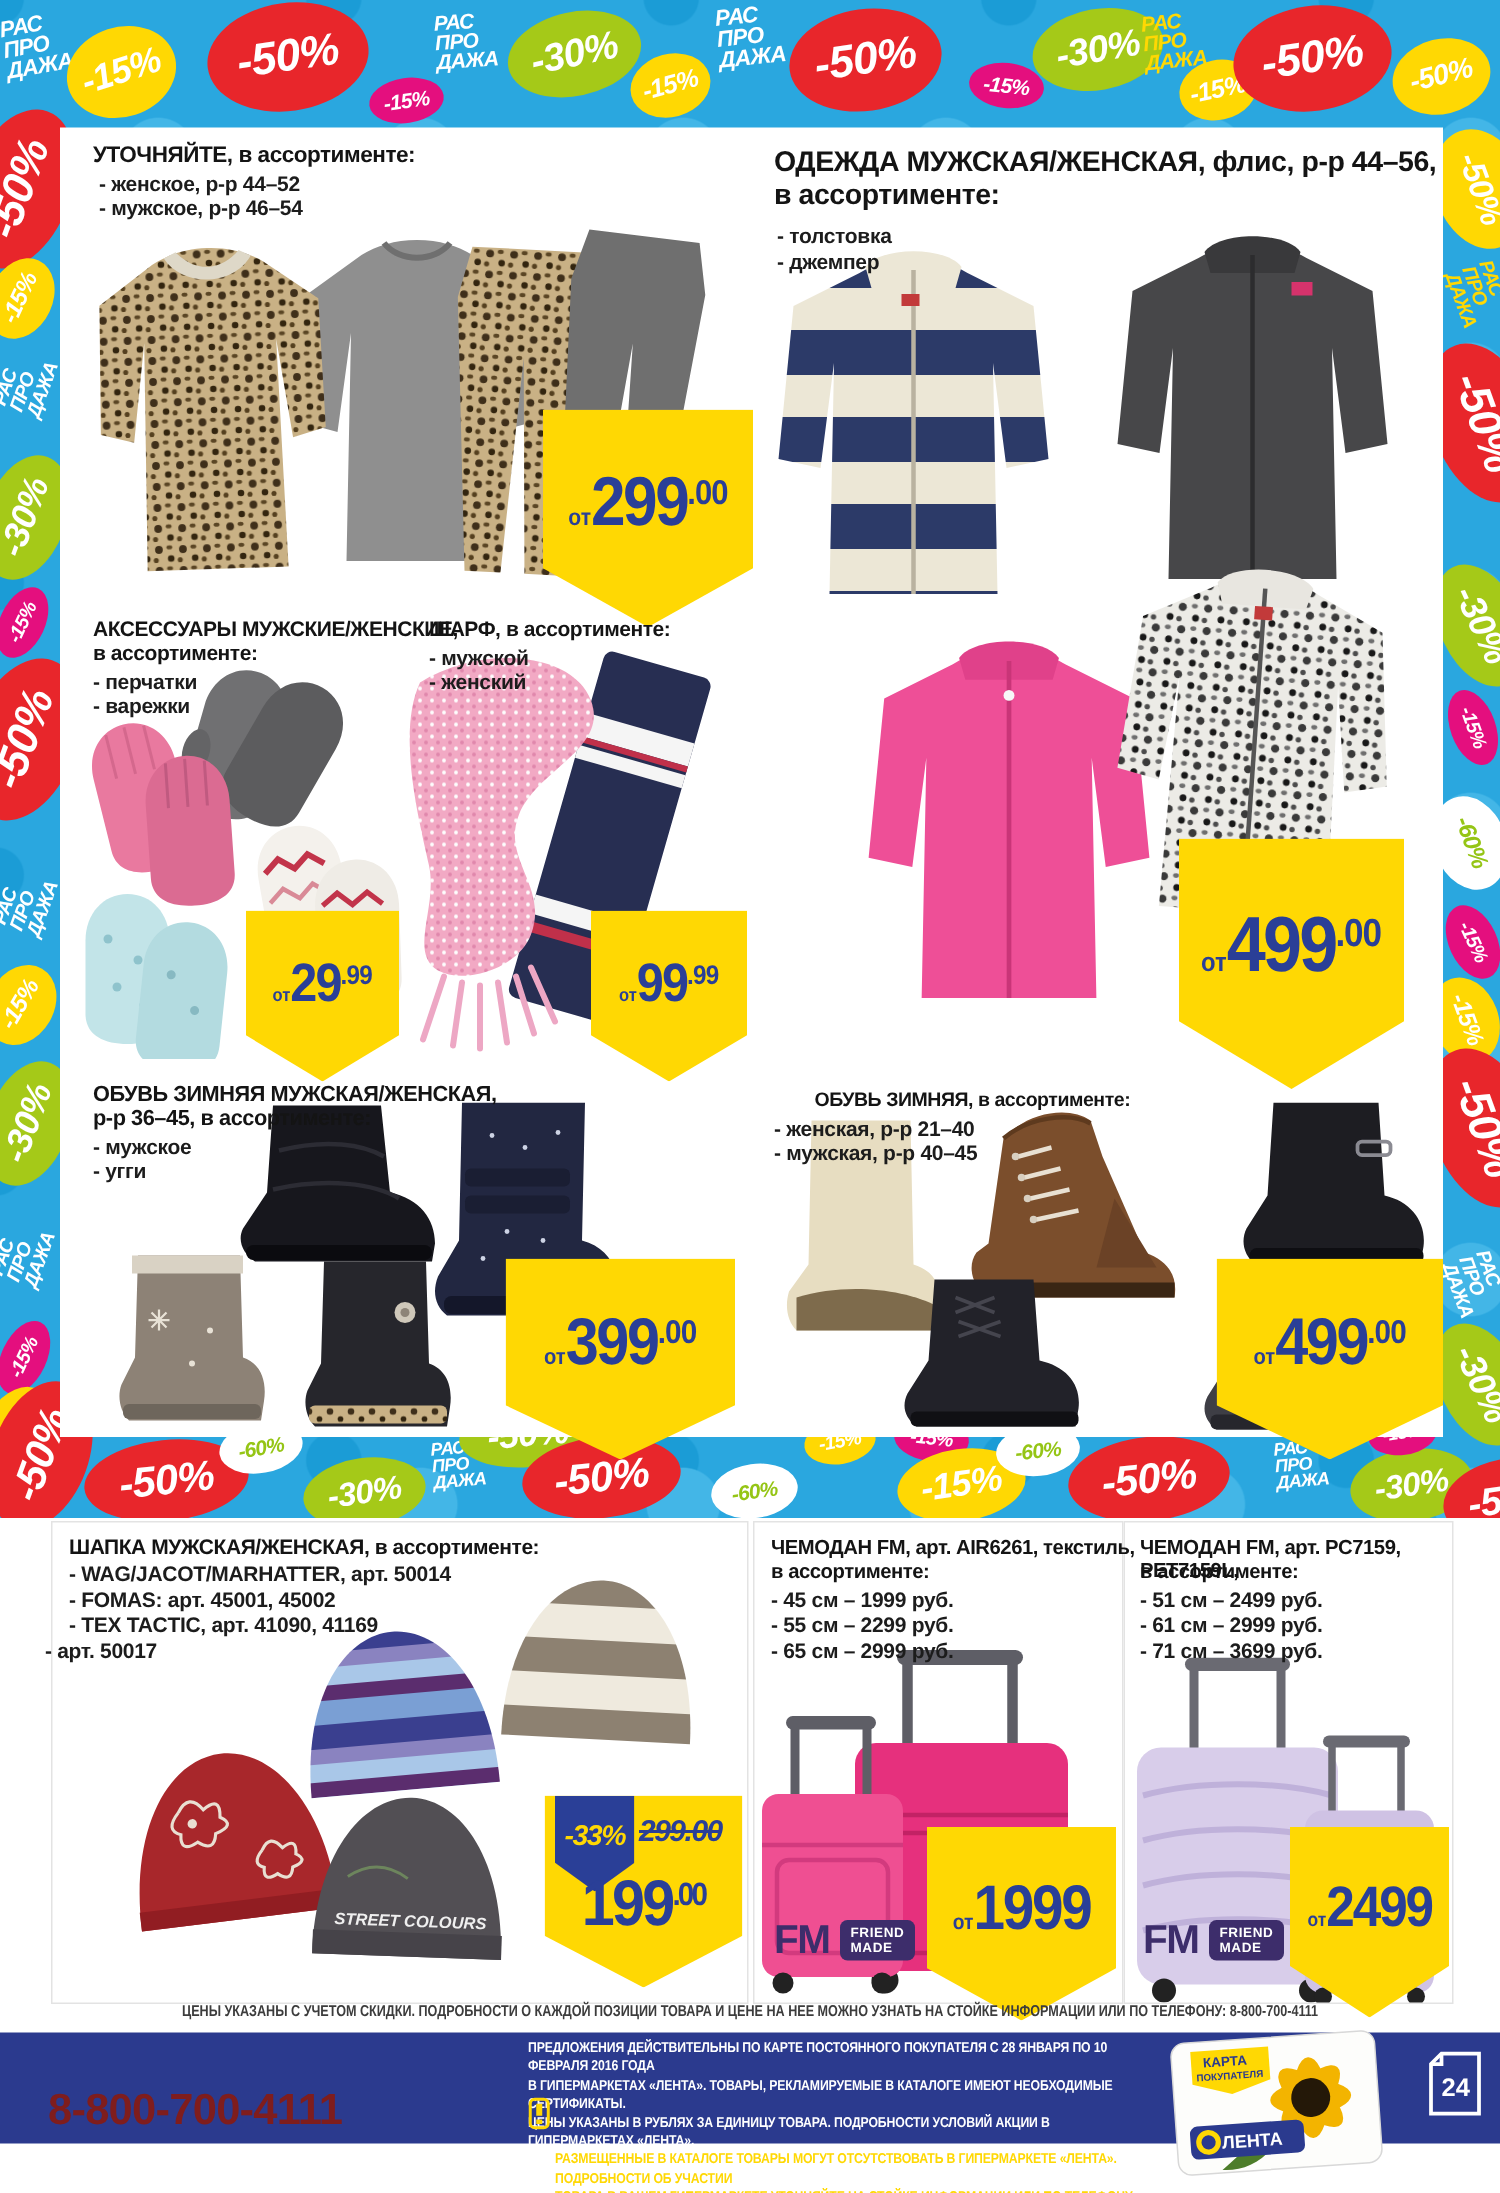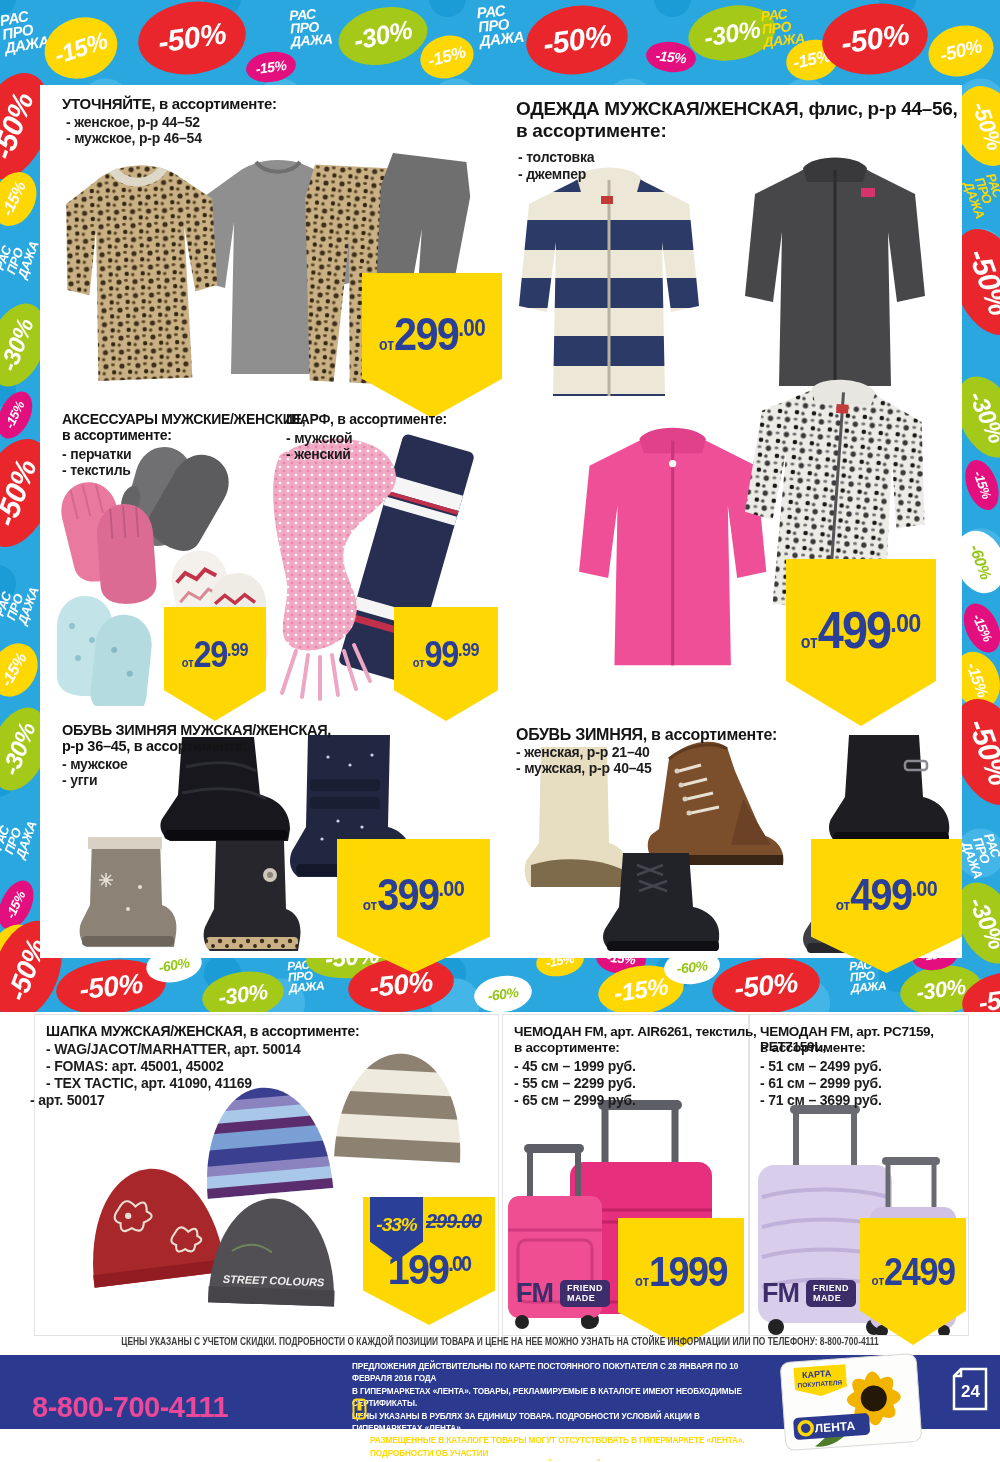--- a/index.html
+++ b/index.html
@@ -47,21 +47,21 @@
   .fm-text{font-size:27px;font-weight:700;color:#3d2d6b;letter-spacing:-1px;}
   .fm-badge{background:#3d2d6b;color:#fff;border-radius:5px;padding:4px 7px;display:flex;
     flex-direction:column;font-size:9px;font-weight:700;line-height:1.05;letter-spacing:.4px;}
   
   .card{position:absolute;background:#fff;border:1px solid #e3e3e3;}
   
   #disclaimer{position:absolute;left:0;top:1335px;width:1000px;text-align:center;font-size:10.5px;
     font-weight:700;color:#3c3c3c;transform:scaleX(.8);}
   #footer-bar{position:absolute;left:0;top:1355px;width:1000px;height:74px;background:#2b3a8e;}
   #site-text{position:absolute;left:36px;top:1363px;color:#ffd803;font-size:28px;font-weight:700;letter-spacing:-.5px;}
-  #phone-text{position:absolute;left:32px;top:1391px;color:#ec4899;font-size:29px;font-weight:700;letter-spacing:-.5px;}
+  #phone-text{position:absolute;left:32px;top:1391px;color:#7f1d1d;font-size:29px;font-weight:700;letter-spacing:-.5px;}
   #terms-block{position:absolute;left:352px;top:1360px;width:480px;transform:scaleX(.86);
     transform-origin:left top;font-weight:700;font-size:9.5px;line-height:12.4px;color:#fff;letter-spacing:-.1px;}
   #terms-block .warn{color:#ffd803;padding-left:21px;}
   #warn-icon{position:absolute;left:352px;top:1398px;}
 </style>
 </head>
 <body>
 
 <div id="page">
   <div id="frame"></div>
@@ -260,21 +260,21 @@
     </g>
     <g transform="translate(50,174) rotate(6)">
       <path d="M29,0 C45,0 57,13 57,31 L57,80 C57,94 45,100 29,100 C13,100 1,94 1,80 L1,31 C1,13 13,0 29,0 Z" fill="#b3dbe0"></path>
       <circle cx="20" cy="36" r="3" fill="#87b9c2"></circle>
         <circle cx="38" cy="58" r="3" fill="#87b9c2"></circle>
     </g>
   </svg>
   <div class="sec-title" style="left:62px;top:412px;font-size:14px">АКСЕССУАРЫ МУЖСКИЕ/ЖЕНСКИЕ,</div>
   <div class="sec-title" style="left:62px;top:428px;font-size:14px">в ассортименте:</div>
   <div class="sec-line" style="left:62px;top:446px">- перчатки</div>
-  <div class="sec-line" style="left:62px;top:462px">- текстиль</div>
+  <div class="sec-line" style="left:62px;top:462px">- варежки</div>
   <div class="price-badge" style="left:164px;top:607px;width:102px;height:96px;font-size:36px">
     <span class="price-inner"><span class="ot">от</span><span class="big">29</span><sup class="dec">.99</sup></span>
   </div>
 
   <svg class="photo" style="left:262px;top:425px;width:243px;height:285px" viewBox="0 0 243 285">
     <defs>
       <pattern id="knit" width="8" height="8" patternUnits="userSpaceOnUse">
         <rect width="8" height="8" fill="#f2a9c4"></rect>
         <circle cx="2" cy="2" r="1.3" fill="#fdfdfd"></circle>
         <circle cx="6" cy="6" r="1.3" fill="#e087ac"></circle>
@@ -400,21 +400,21 @@
     </g>
     <g transform="translate(296,120)">
       <path d="M22,0 L88,0 L92,54 C110,58 120,70 118,86 L116,98 L10,98 C2,92 0,84 4,76 L18,54 Z" fill="#3e3e45"></path>
       <g stroke="#5a5a64" stroke-width="2.5">
         <line x1="38" y1="14" x2="64" y2="22"></line>
           <line x1="40" y1="28" x2="68" y2="36"></line>
       </g>
       <rect x="6" y="88" width="112" height="10" rx="4" fill="#26262c"></rect>
     </g>
   </svg>
-  <div class="sec-title" style="left:516px;top:726px;font-size:16px">ОБУВЬ ЗИМНЯЯ, в ассортименте:</div>
+  <div class="sec-title" style="left:543px;top:726px;font-size:13px">ОБУВЬ ЗИМНЯЯ, в ассортименте:</div>
   <div class="sec-line" style="left:516px;top:744px">- женская, р-р 21–40</div>
   <div class="sec-line" style="left:516px;top:760px">- мужская, р-р 40–45</div>
   <div class="price-badge" style="left:811px;top:839px;width:151px;height:112px;font-size:44px">
     <span class="price-inner"><span class="ot">от</span><span class="big">499</span><sup class="dec">.00</sup></span>
   </div>
 
   <div id="bottom-bg"></div>
   <div class="card" style="left:34px;top:1014px;width:463px;height:320px"></div>
   <div class="card" style="left:502px;top:1014px;width:245px;height:320px"></div>
   <div class="card" style="left:749px;top:1014px;width:218px;height:320px"></div>

